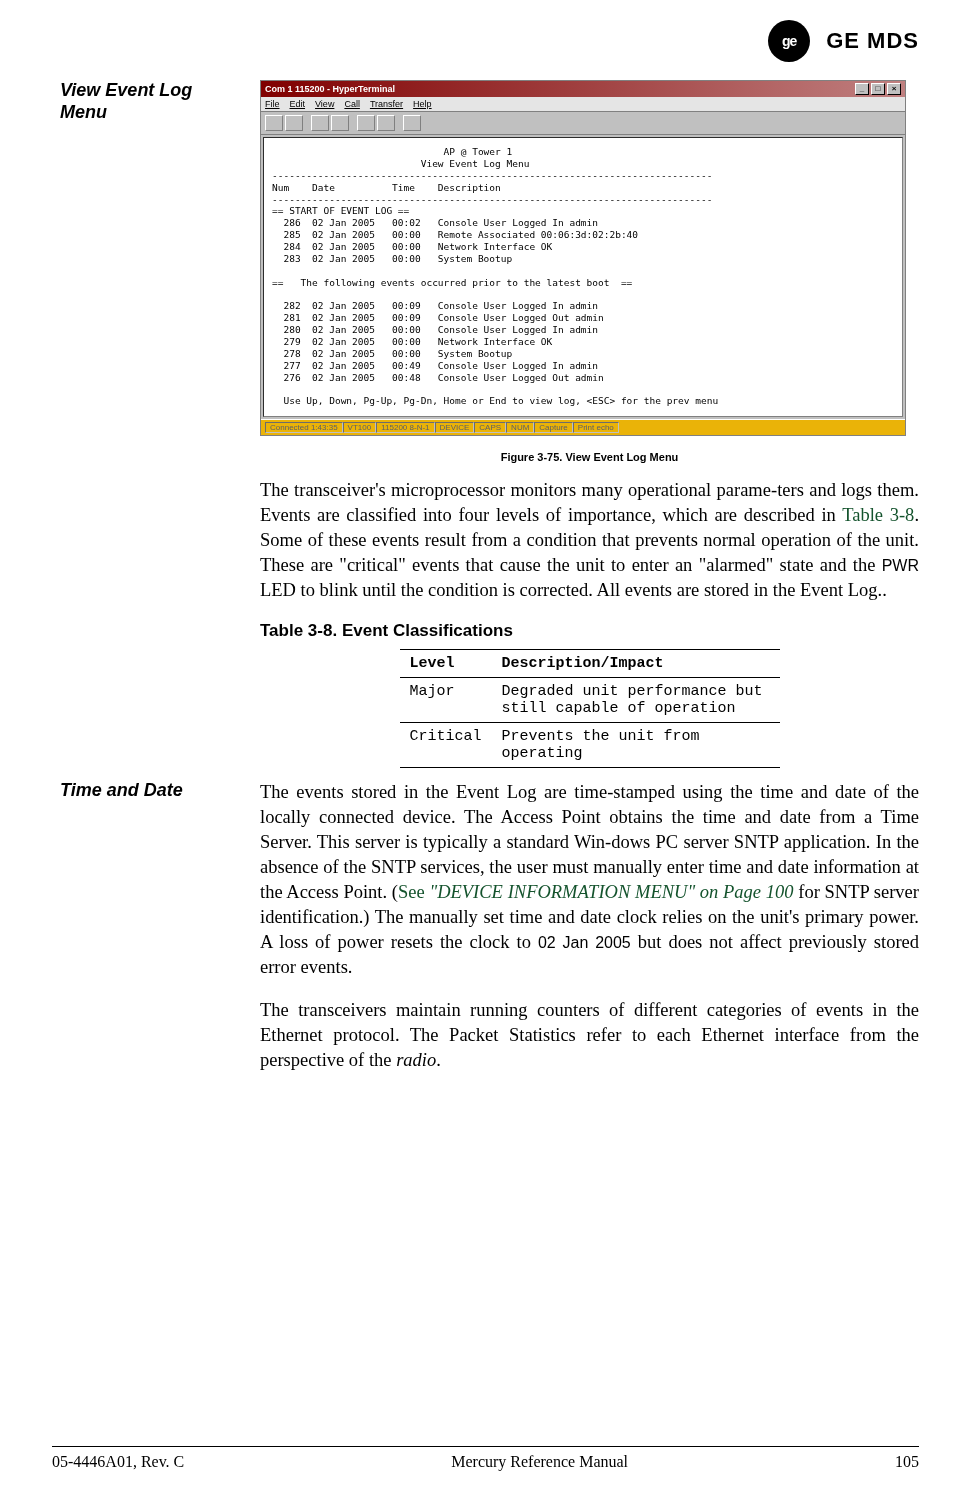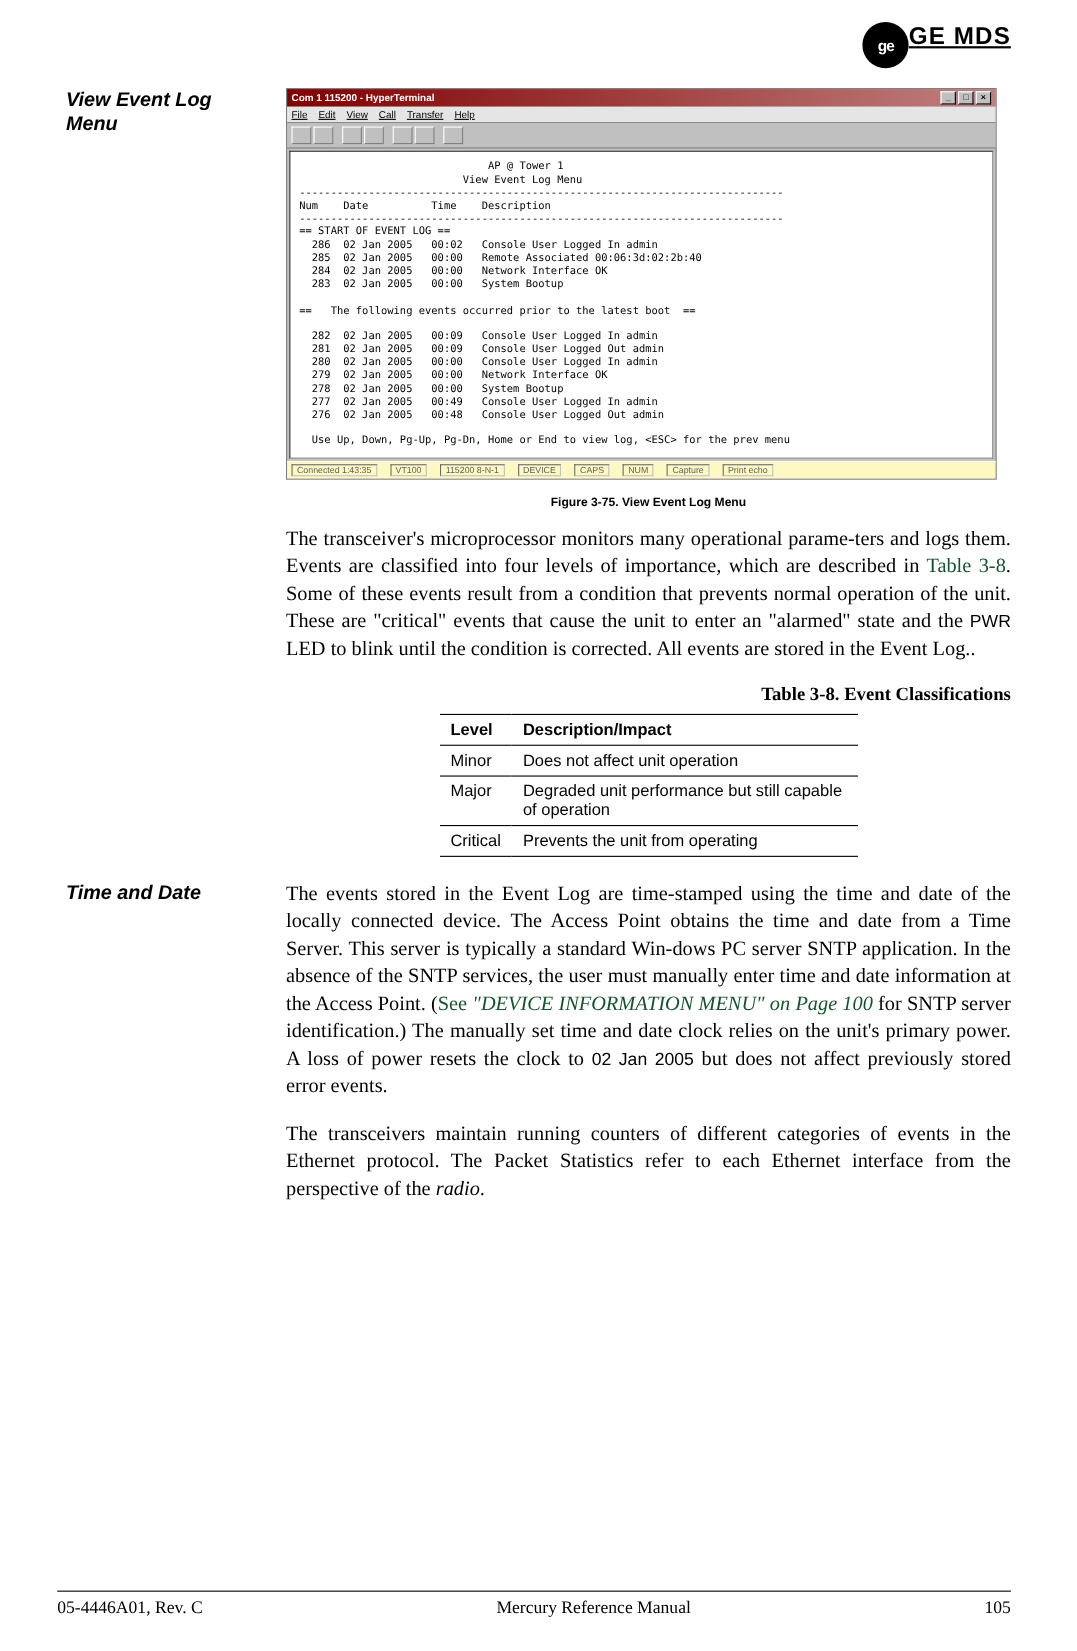--- a/index.html
+++ b/index.html
@@ -11,22 +11,22 @@
       color: #000;
       background: #fff;
       position: relative;
       padding: 30px 60px 40px 60px;
     }
     .logo-bar {
       position: absolute;
       top: 20px;
       right: 60px;
       display: flex;
-      gap: 0;
-      text-decoration: underline;
+      align-items: center;
+      gap: 16px;
     }
     .ge-logo {
       width: 42px;
       height: 42px;
       border-radius: 50%;
       background: #000;
       color: #fff;
       display: flex;
       align-items: center;
       justify-content: center;
@@ -126,24 +126,24 @@
       font-family: monospace;
       font-size: 9.5px;
       line-height: 1.25;
       white-space: pre;
       min-height: 280px;
       border: 1px inset #808080;
       margin: 2px;
       overflow: hidden;
     }
     .statusbar {
-      background: #fef9c3;
+      background: #eab308;
       padding: 2px 4px;
       display: flex;
-      gap: 12px;
+      gap: 0;
       font-family: Arial, sans-serif;
       font-size: 8px;
       color: #606060;
       border-top: 1px solid #fff;
     }
     .statusbar span {
       border: 1px inset #c0c0c0;
       padding: 0 4px;
     }
     .figure-caption {
@@ -155,31 +155,31 @@
     }
     .body-text {
       font-size: 18.5px;
       line-height: 1.35;
       text-align: justify;
       margin-bottom: 18px;
     }
     .link-text { color: #14532d; }
     .mono-inline { font-family: Arial, sans-serif; font-size: 16px; }
     .table-caption {
-      font-family: Liberation Serif, serif;
+      font-family: Liberation Sans, sans-serif;
       font-size: 17px;
       font-weight: bold;
-      text-align: right;
+      text-align: left;
       margin: 15px 0 8px 0;
     }
     .event-table {
-      margin: 0 auto 22px auto;
+      margin: 0 auto 12px auto;
       border-collapse: collapse;
       width: 380px;
-      font-family: Liberation Sans, sans-serif;
+      font-family: Liberation Mono, monospace;
       font-size: 15px;
     }
     .event-table th {
       text-align: left;
       padding: 5px 10px;
       border-top: 1.5px solid #000;
       border-bottom: 1px solid #000;
       font-weight: bold;
     }
     .event-table td {
@@ -302,24 +302,20 @@
   <div class="table-caption">Table 3-8. Event Classifications</div>
   <table class="event-table">
     <thead>
       <tr>
         <th>Level</th>
         <th>Description/Impact</th>
       </tr>
     </thead>
     <tbody>
       <tr>
-          <td>Minor</td>
-          <td>Does not affect unit operation</td>
-        </tr>
-      <tr>
           <td>Major</td>
           <td>Degraded unit performance but still capable of operation</td>
         </tr>
       <tr>
           <td>Critical</td>
           <td>Prevents the unit from operating</td>
         </tr>
     </tbody>
   </table>
 </div>

